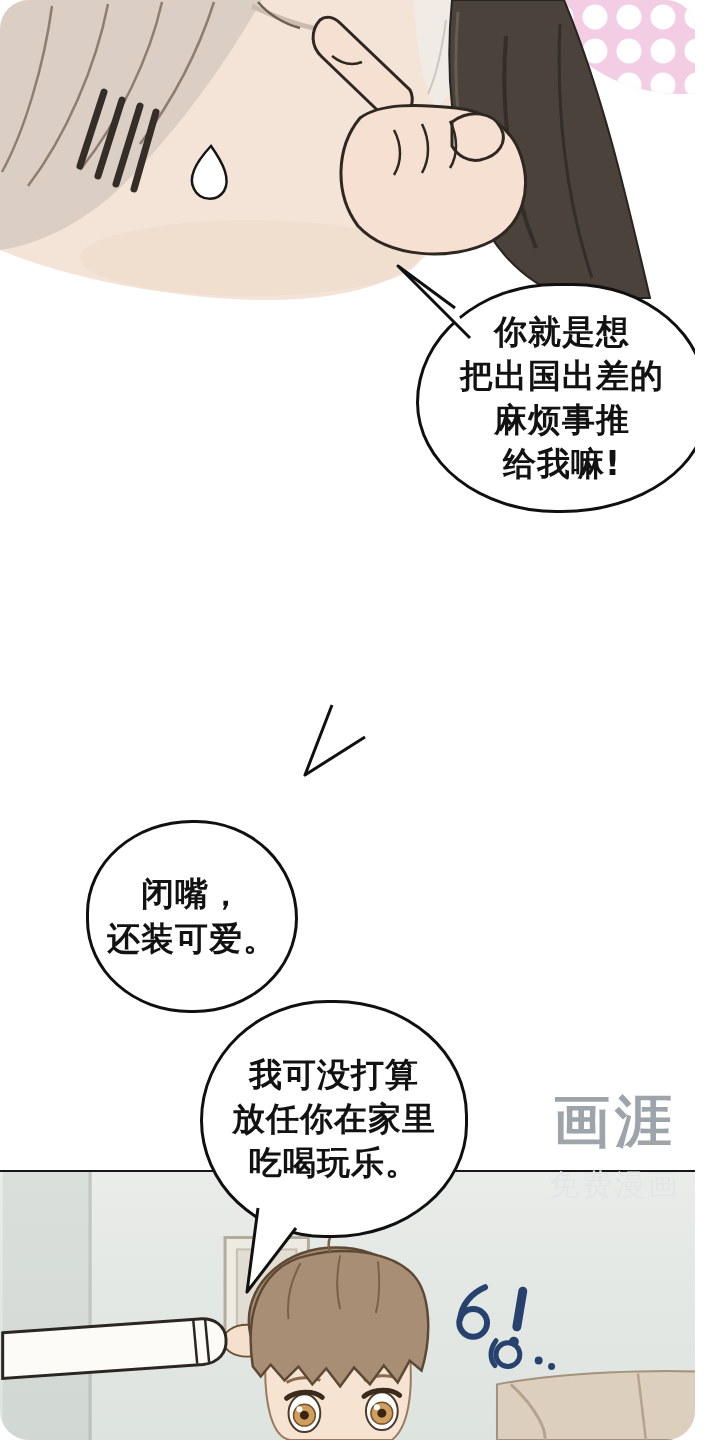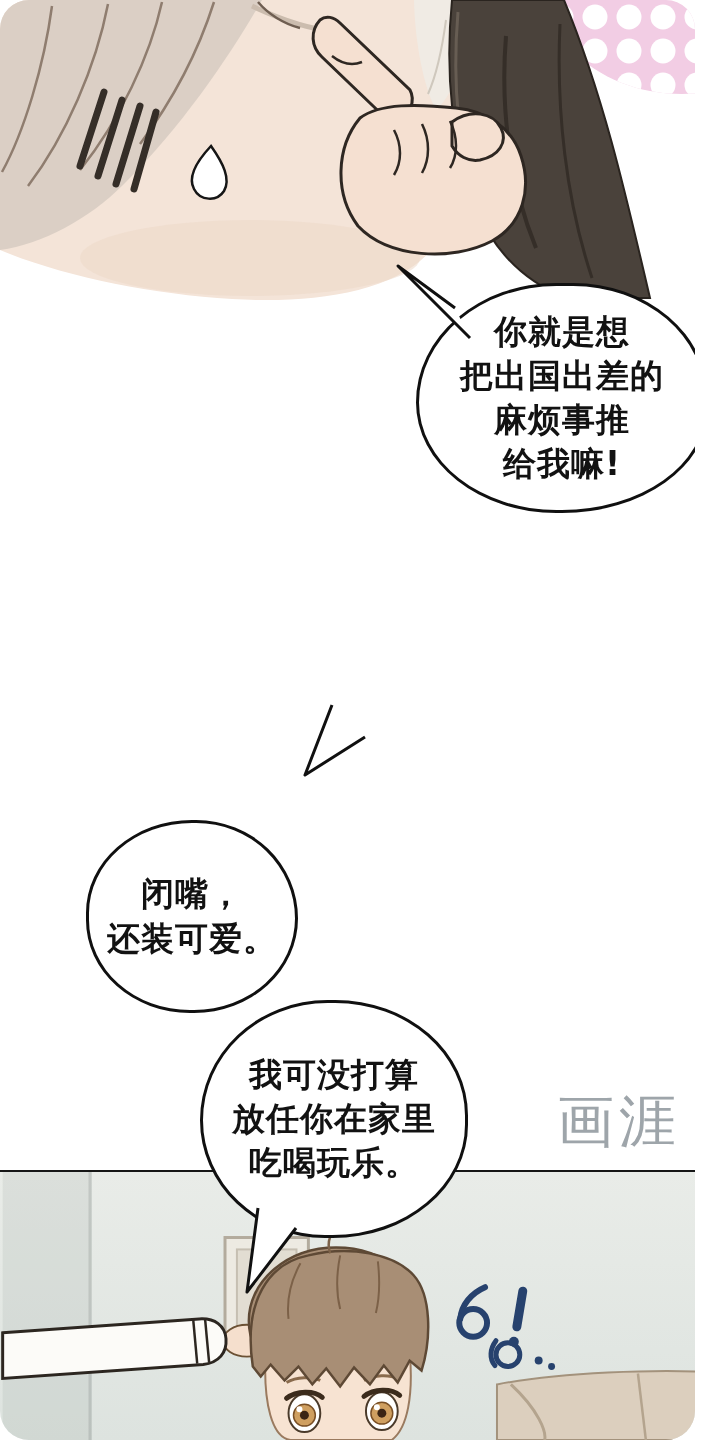--- a/index.html
+++ b/index.html
@@ -29,21 +29,21 @@
       border-radius:48% 52% 50% 50% / 51% 49% 52% 48%;}
   .b3{left:86px;top:820px;width:212px;height:193px;
       border-radius:51% 49% 50% 50% / 49% 52% 50% 49%;}
   .b4{left:200px;top:1000px;width:268px;height:238px;
       border-radius:49% 51% 52% 48% / 52% 50% 49% 51%;}
   .tail{position:absolute;}
   .t1{left:388px;top:258px;}
   .t2{left:295px;top:690px;}
   .t4{left:225px;top:1192px;}
   .watermark{position:absolute;right:14px;top:1090px;text-align:center;z-index:6;}
-  .wm-logo{font-size:57px;font-weight:400;color:#9ea5aa;letter-spacing:5px;line-height:1.1;}
+  .wm-logo{font-size:57px;font-weight:700;color:#9ea5aa;letter-spacing:5px;line-height:1.1;}
   .wm-tagline{font-size:30px;font-weight:400;color:rgba(225,229,230,0.95);letter-spacing:3px;margin-top:12px;}
 </style>
 </head>
 <body>
 
 <div class="page">
 
   <div class="panel-top">
     <svg viewBox="0 0 720 310">
       <defs>
@@ -192,15 +192,16 @@
   <div class="bubble b3">
     <div class="bubble-text">闭嘴，
 还装可爱。</div>
   </div>
   <svg class="tail t4" width="100" height="110">
     <path d="M33,16 L22,100 L71,36" fill="#ffffff" stroke="#101010" stroke-width="3" stroke-linejoin="round"></path>
   </svg>
 
   <div class="watermark">
     <div class="wm-logo">画涯</div>
+    <div class="wm-tagline">免费漫画</div>
   </div>
 
 </div>
 
 </body></html>

